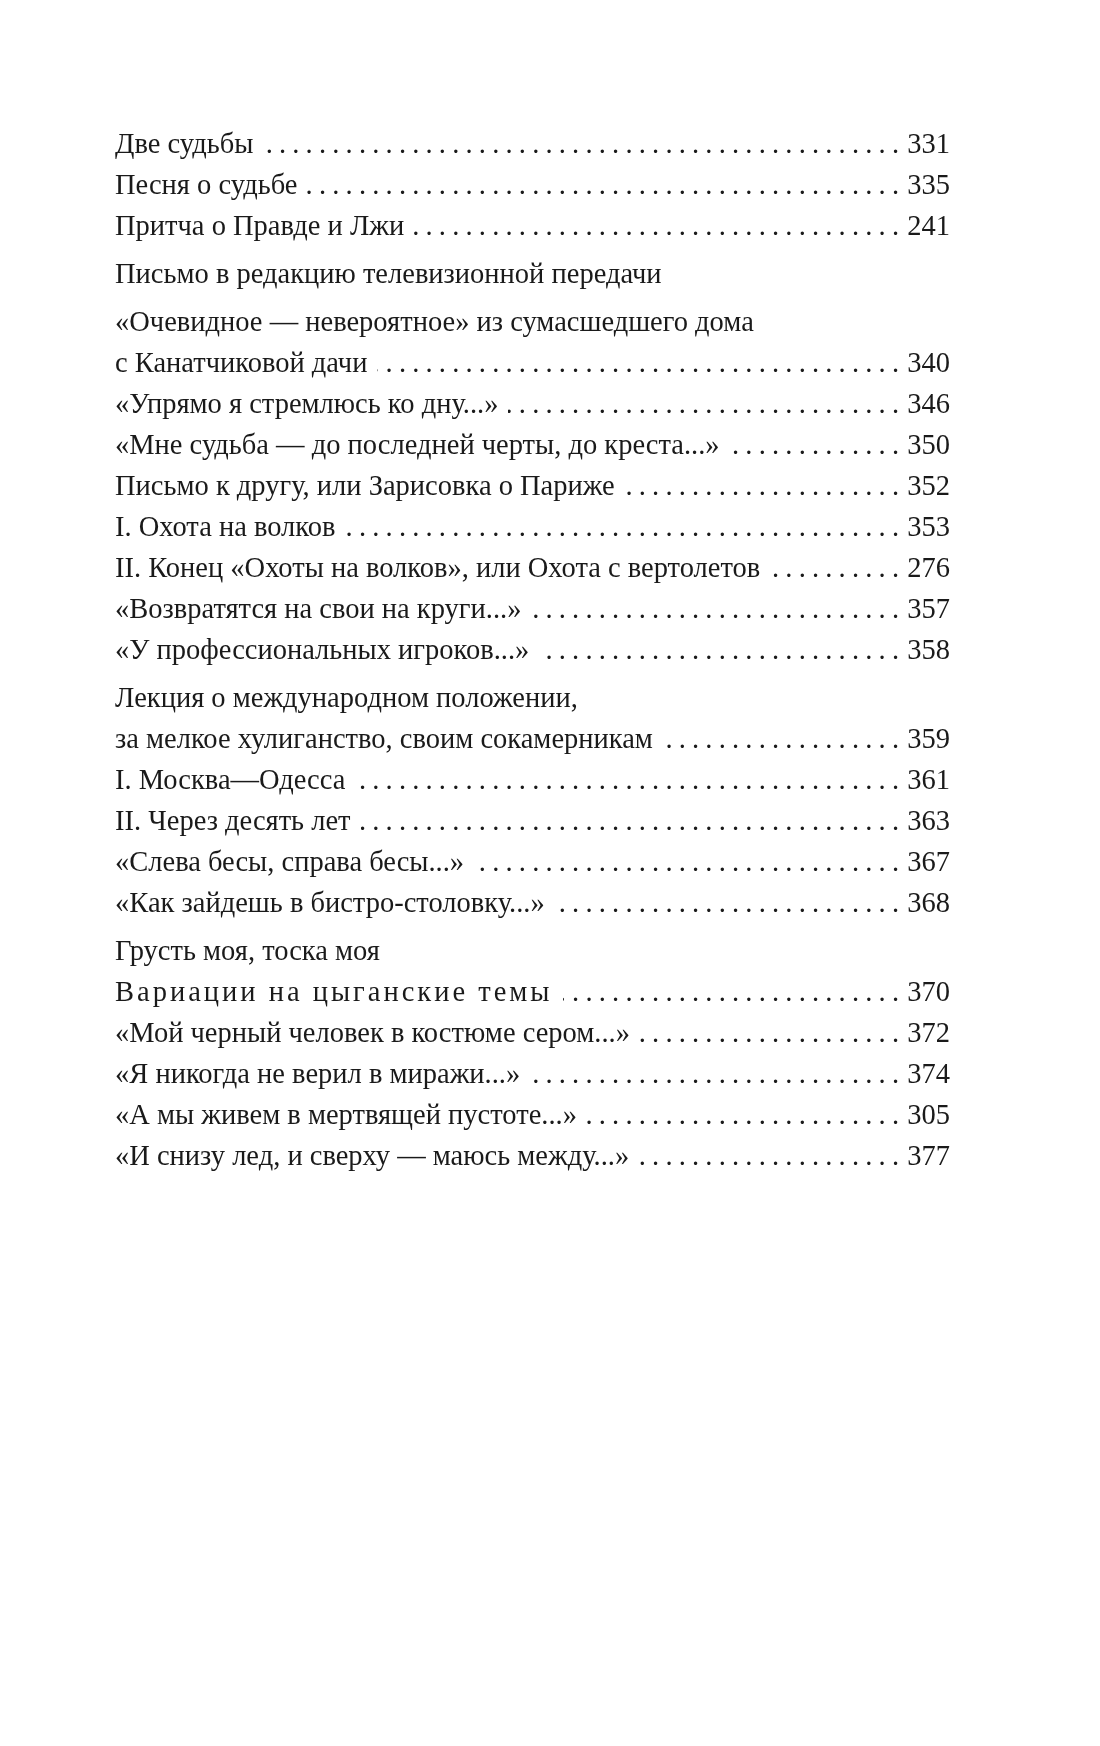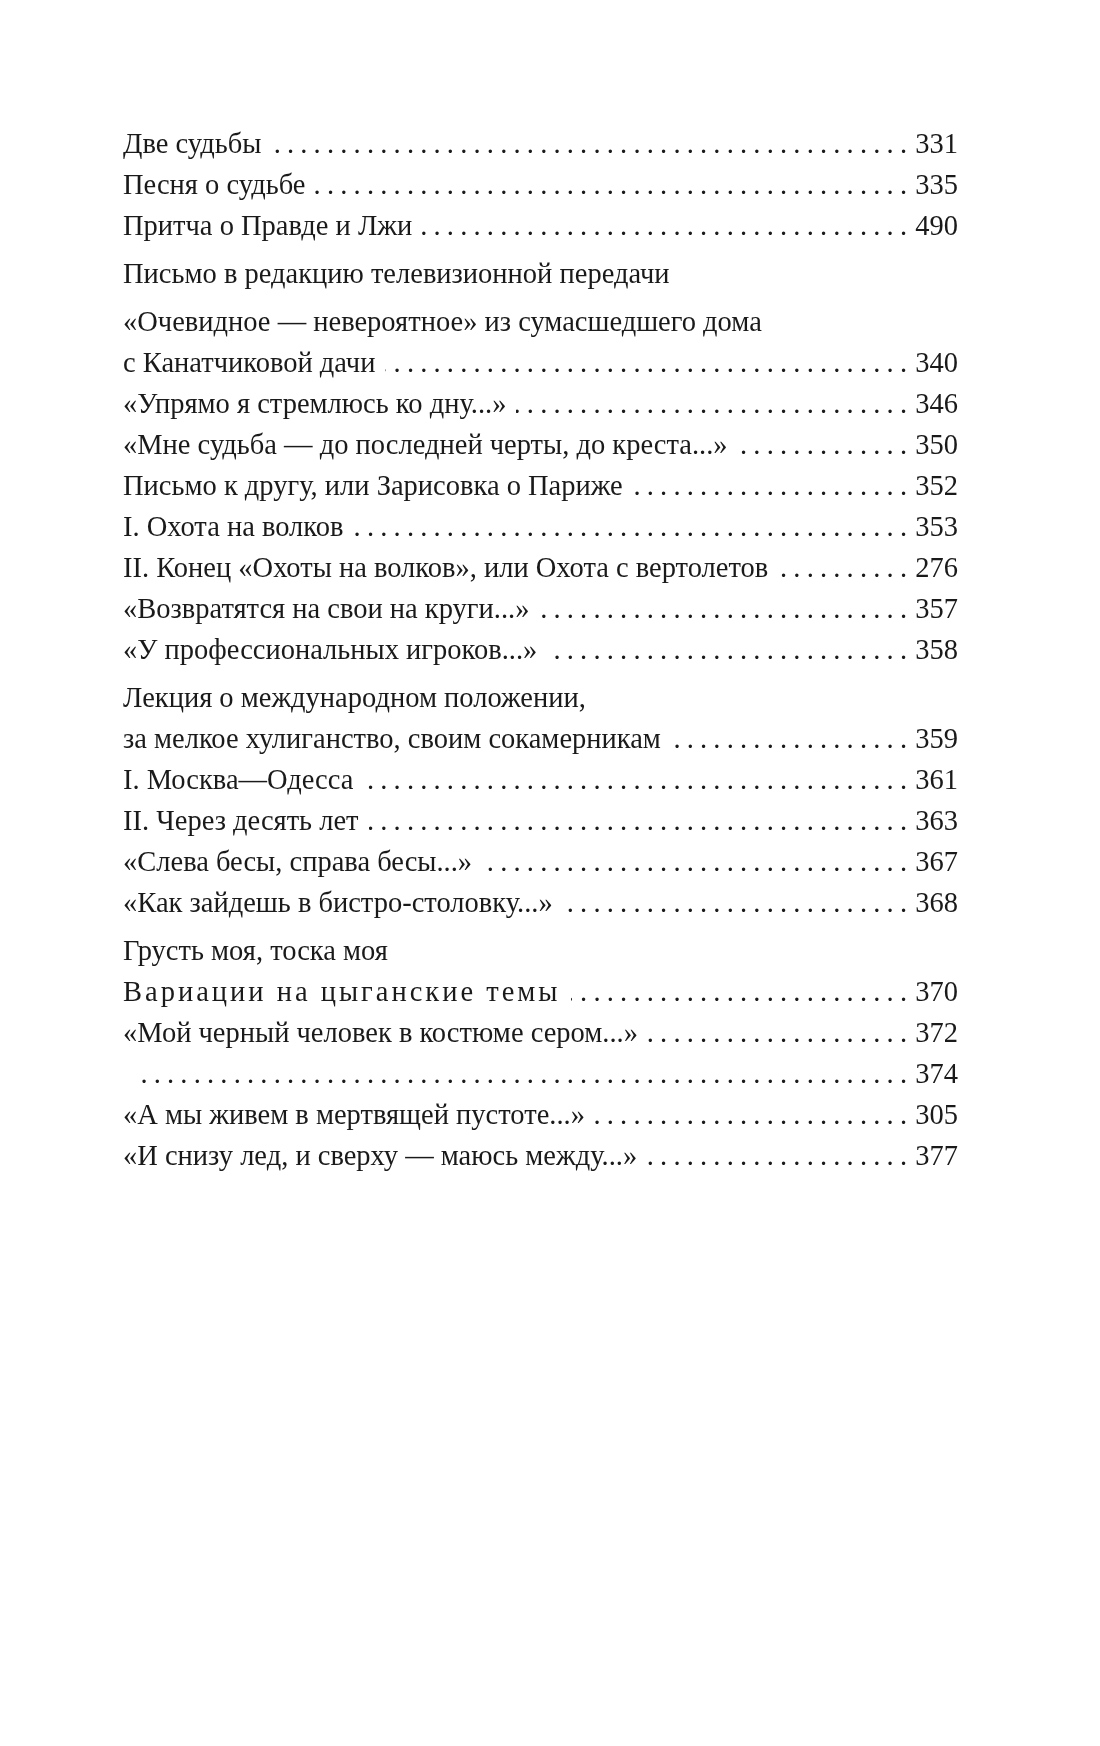--- a/index.html
+++ b/index.html
@@ -10,21 +10,21 @@
     body {
       width: 1100px;
       height: 1746px;
       position: relative;
       overflow: hidden;
       font-family: "Liberation Serif", "DejaVu Serif", serif;
       color: #1a1a1a;
     }
     .toc {
       position: absolute;
-      left: 123px;
+      left: 115px;
       top: 123px;
       width: 835px;
     }
     .entry {
       font-size: 28.5px;
       line-height: 41px;
     }
     .entry .line {
       display: block;
       white-space: nowrap;
@@ -71,21 +71,21 @@
     <span class="last-line">
         <span class="title-text">Песня о судьбе</span>
         <span class="leader">........................................................................................................................</span>
         <span class="page">335</span>
       </span>
   </div>
   <div class="entry">
     <span class="last-line">
         <span class="title-text">Притча о Правде и Лжи</span>
         <span class="leader">........................................................................................................................</span>
-        <span class="page">490</span>
+        <span class="page">241</span>
       </span>
   </div>
   <div class="entry">
     <span class="line">Письмо в редакцию телевизионной передачи</span>
     <span class="line">«Очевидное — невероятное» из сумасшедшего дома</span>
     <span class="last-line">
         <span class="title-text">с Канатчиковой дачи</span>
         <span class="leader">........................................................................................................................</span>
         <span class="page">340</span>
       </span>
@@ -185,20 +185,21 @@
   </div>
   <div class="entry">
     <span class="last-line">
         <span class="title-text">«Мой черный человек в костюме сером...»</span>
         <span class="leader">........................................................................................................................</span>
         <span class="page">372</span>
       </span>
   </div>
   <div class="entry">
     <span class="last-line">
+        <span class="title-text">«Я никогда не верил в миражи...»</span>
         <span class="leader">........................................................................................................................</span>
         <span class="page">374</span>
       </span>
   </div>
   <div class="entry">
     <span class="last-line">
         <span class="title-text">«А мы живем в мертвящей пустоте...»</span>
         <span class="leader">........................................................................................................................</span>
         <span class="page">305</span>
       </span>

